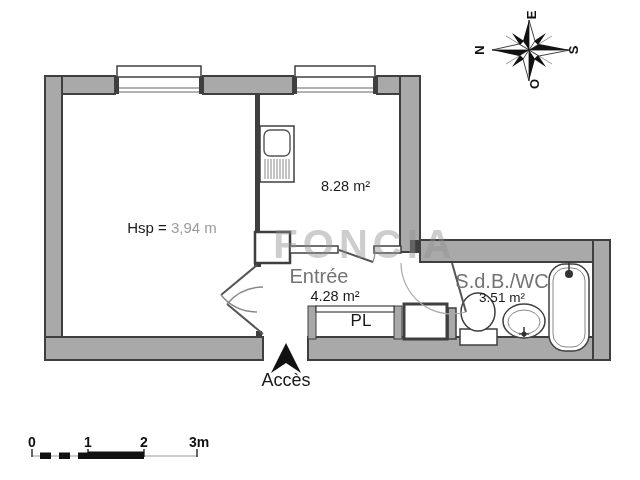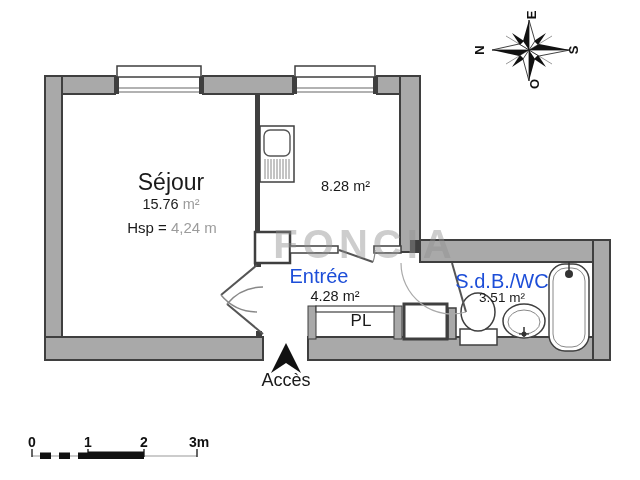--- a/index.html
+++ b/index.html
@@ -3,21 +3,21 @@
 <meta charset="utf-8">
 <style>
   html,body{margin:0;padding:0;background:#fff;}
   #stage{
     position:relative;width:640px;height:480px;background:#ffffff;overflow:hidden;
     font-family:"Liberation Sans", sans-serif;color:#1a1a1a;
   }
   #plan-svg{position:absolute;left:0;top:0;}
   .lbl{position:absolute;text-align:center;line-height:1.1;white-space:nowrap;}
   .room-name{font-size:23px;color:#1a1a1a;}
-  .room-name-sm{font-size:20px;color:#1d4ed8;}
+  .room-name-sm{font-size:20px;color:#737373;}
   .room-area{font-size:14.5px;color:#1a1a1a;}
   .muted{color:#9c9c9c;}
   .hsp{font-size:15px;}
   .pl{font-size:17px;}
   .acces{font-size:18px;}
   .watermark{
     position:absolute;left:250px;top:222px;width:230px;
     font-size:40px;font-weight:bold;letter-spacing:5px;
     color:rgba(145,145,145,0.45);z-index:6;text-align:center;
   }
@@ -174,28 +174,23 @@
       <rect x="59" y="452.5" width="11" height="6.5" fill="#111"></rect>
       <rect x="78" y="452.5" width="10" height="6.5" fill="#111"></rect>
       <rect x="88" y="451.5" width="56" height="7.5" fill="#111"></rect>
       <text x="32" y="447" font-size="14" font-weight="bold" fill="#111" text-anchor="middle">0</text>
       <text x="88" y="447" font-size="14" font-weight="bold" fill="#111" text-anchor="middle">1</text>
       <text x="144" y="447" font-size="14" font-weight="bold" fill="#111" text-anchor="middle">2</text>
       <text x="199" y="447" font-size="14" font-weight="bold" fill="#111" text-anchor="middle">3m</text>
     </g>
   </svg>
 
-  <div class="lbl room-name" style="left:106px;top:170px;width:130px;">Séjour</div>
-  <div class="lbl room-area" style="left:106px;top:197px;width:130px;">
-    <span>15.76</span>
-    <span class="muted">m²</span>
-  </div>
   <div class="lbl hsp" style="left:102px;top:220px;width:140px;">
     <span>Hsp =</span>
-    <span class="muted">4,24 m</span>
+    <span class="muted">3,94 m</span>
   </div>
 
   <div class="lbl room-area" style="left:278px;top:179px;width:135px;">8.28 m²</div>
 
   <div class="lbl room-name-sm" style="left:254px;top:265px;width:130px;">Entrée</div>
   <div class="lbl room-area" style="left:270px;top:289px;width:130px;">4.28 m²</div>
 
   <div class="lbl room-name-sm" style="left:432px;top:270px;width:140px;">S.d.B./WC</div>
   <div class="lbl room-area" style="left:432px;top:291px;width:140px;font-size:13.5px;">3.51 m²</div>
 

